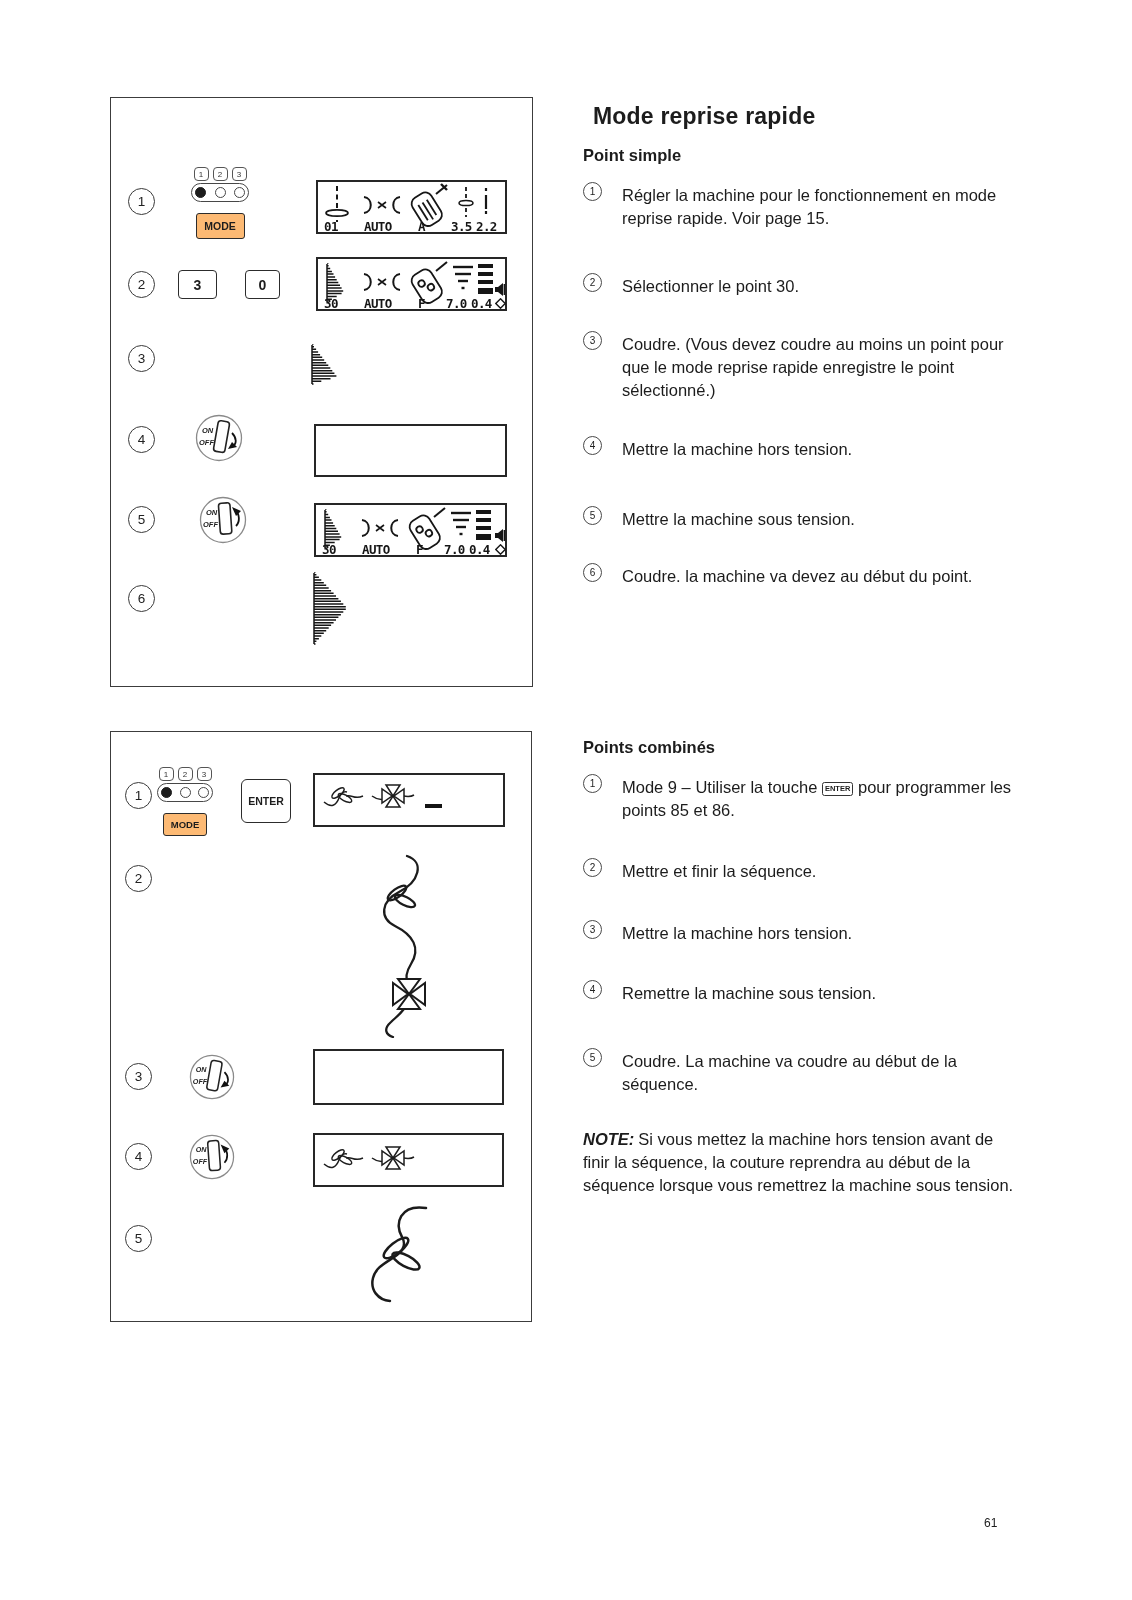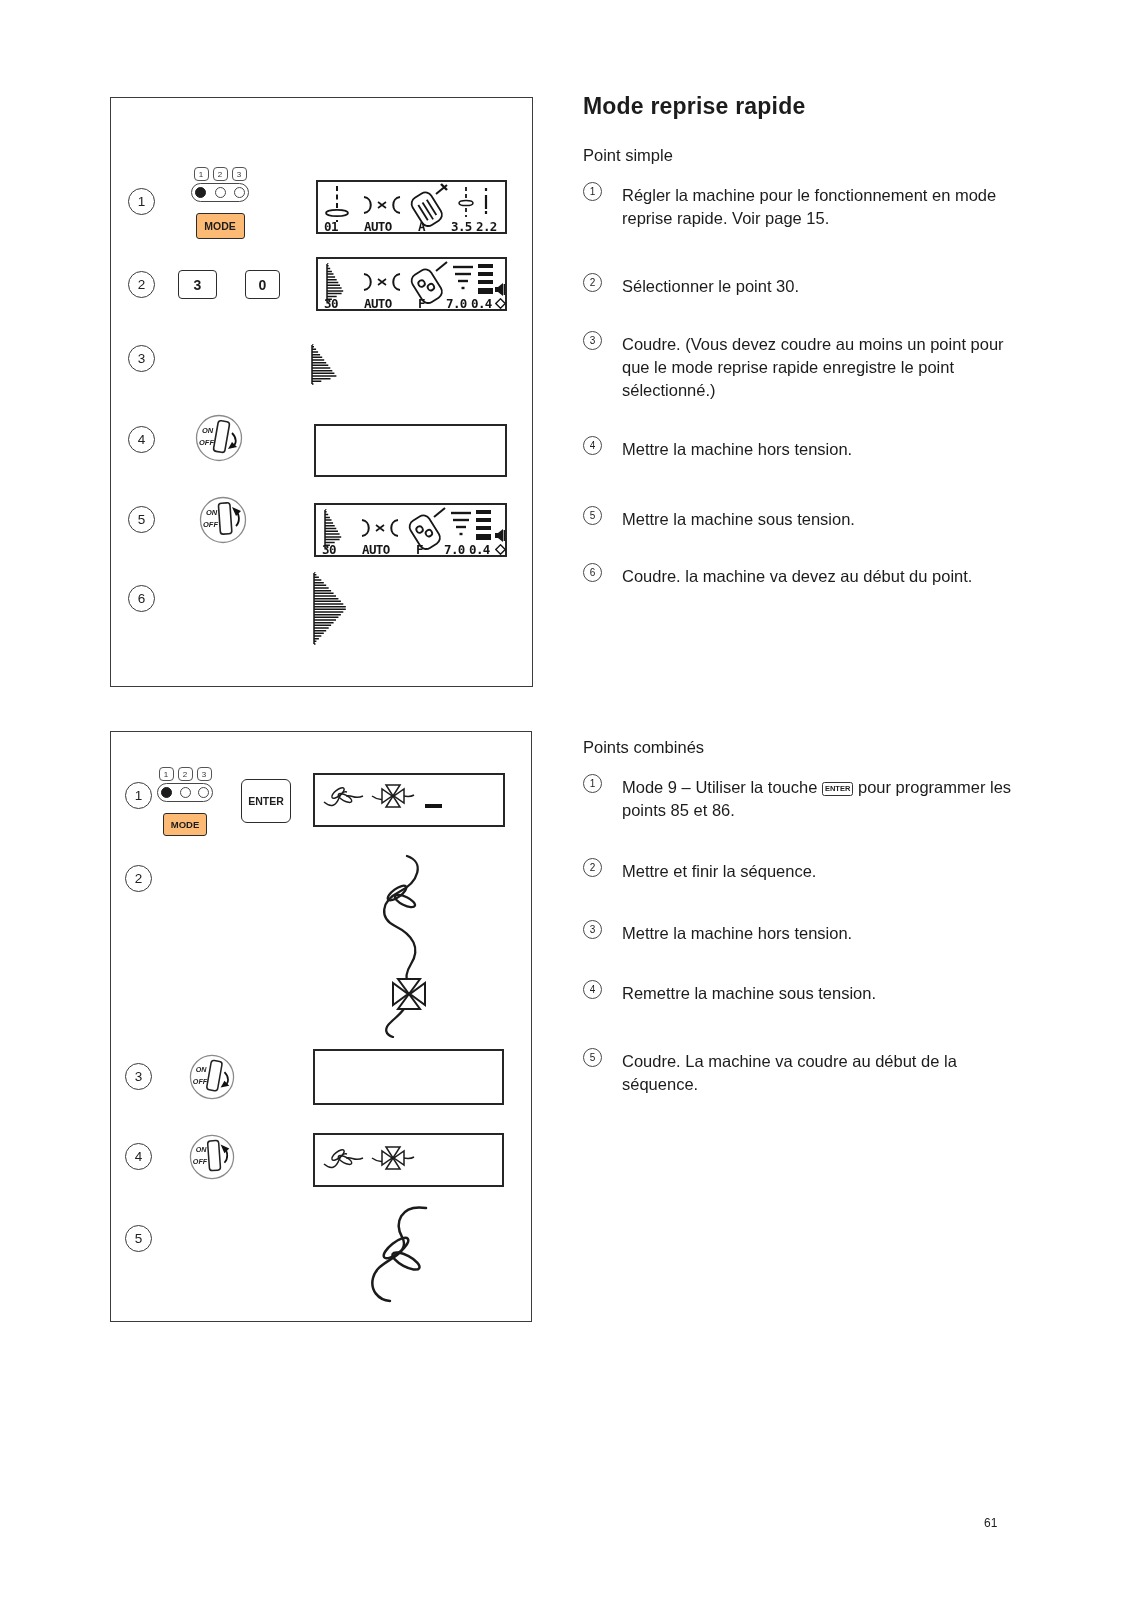--- a/index.html
+++ b/index.html
@@ -18,22 +18,22 @@
   .modewrap{position:absolute;display:flex;flex-direction:column;align-items:center}
   .badges{display:flex;gap:4px}
   .badge{width:13px;height:12px;border:1.2px solid #555;border-radius:4px;font-size:8px;
       display:flex;align-items:center;justify-content:center;color:#333;background:#fff}
   .pill{margin-top:2px;width:58px;height:19px;border:1.4px solid #474747;border-radius:10px;
       display:flex;align-items:center;justify-content:space-between;padding:0 3px;box-sizing:border-box;background:#fff}
   .dot{width:11px;height:11px;border-radius:50%;border:1.3px solid #474747;background:#fff;box-sizing:border-box}
   .dot.on{background:#1d1d1d;border-color:#1d1d1d}
   .modebtn{margin-top:11px;border:1.5px solid #2c2c2c;border-radius:3px;font-weight:bold;
       display:flex;align-items:center;justify-content:center;background:#fdba74;color:#1d1d1d}
-  .title{position:absolute;margin:0;font-size:23px;font-weight:bold;letter-spacing:0.2px}
-  .sh{position:absolute;margin:0;font-size:16.5px;font-weight:normal}
+  .title{position:absolute;margin:10px;font-size:23px;font-weight:bold;letter-spacing:0.2px}
+  .sh{position:absolute;margin:0;font-size:16.5px;font-weight:bold}
   .step{position:absolute;padding-left:35px;width:414px;box-sizing:content-box}
   .step p{margin:4px;font-size:16.5px;line-height:23px}
   .note{position:absolute;width:437px;font-size:16.5px;line-height:23px}
   .notelabel{font-weight:bold;font-style:italic;margin-right:4px}
   .keyinline{display:inline-block;border:1.2px solid #333;border-radius:2.5px;font-size:7.5px;
       font-weight:bold;padding:2px 2px;vertical-align:2px;letter-spacing:0;line-height:1}
   .pagenum{position:absolute;font-size:12px;color:#1c1c1c}
   svg{display:block}
   .abs{position:absolute}
 </style>
@@ -402,15 +402,16 @@
   </div>
   <div class="step" style="left:583px;top:978px">
     <span class="cns">4</span>
     <p>Remettre la machine sous tension.</p>
   </div>
   <div class="step" style="left:583px;top:1046px">
     <span class="cns">5</span>
     <p>Coudre. La machine va coudre au début de la séquence.</p>
   </div>
 
+  <p class="note" style="left:583px;top:1128px;margin:0"><span class="notelabel">NOTE:</span><span>Si vous mettez la machine hors tension avant de finir la séquence, la couture reprendra au début de la séquence lorsque vous remettrez la machine sous tension.</span></p>
 
   <div class="pagenum" style="left:984px;top:1516px">61</div>
 </div>
 
 </body></html>

